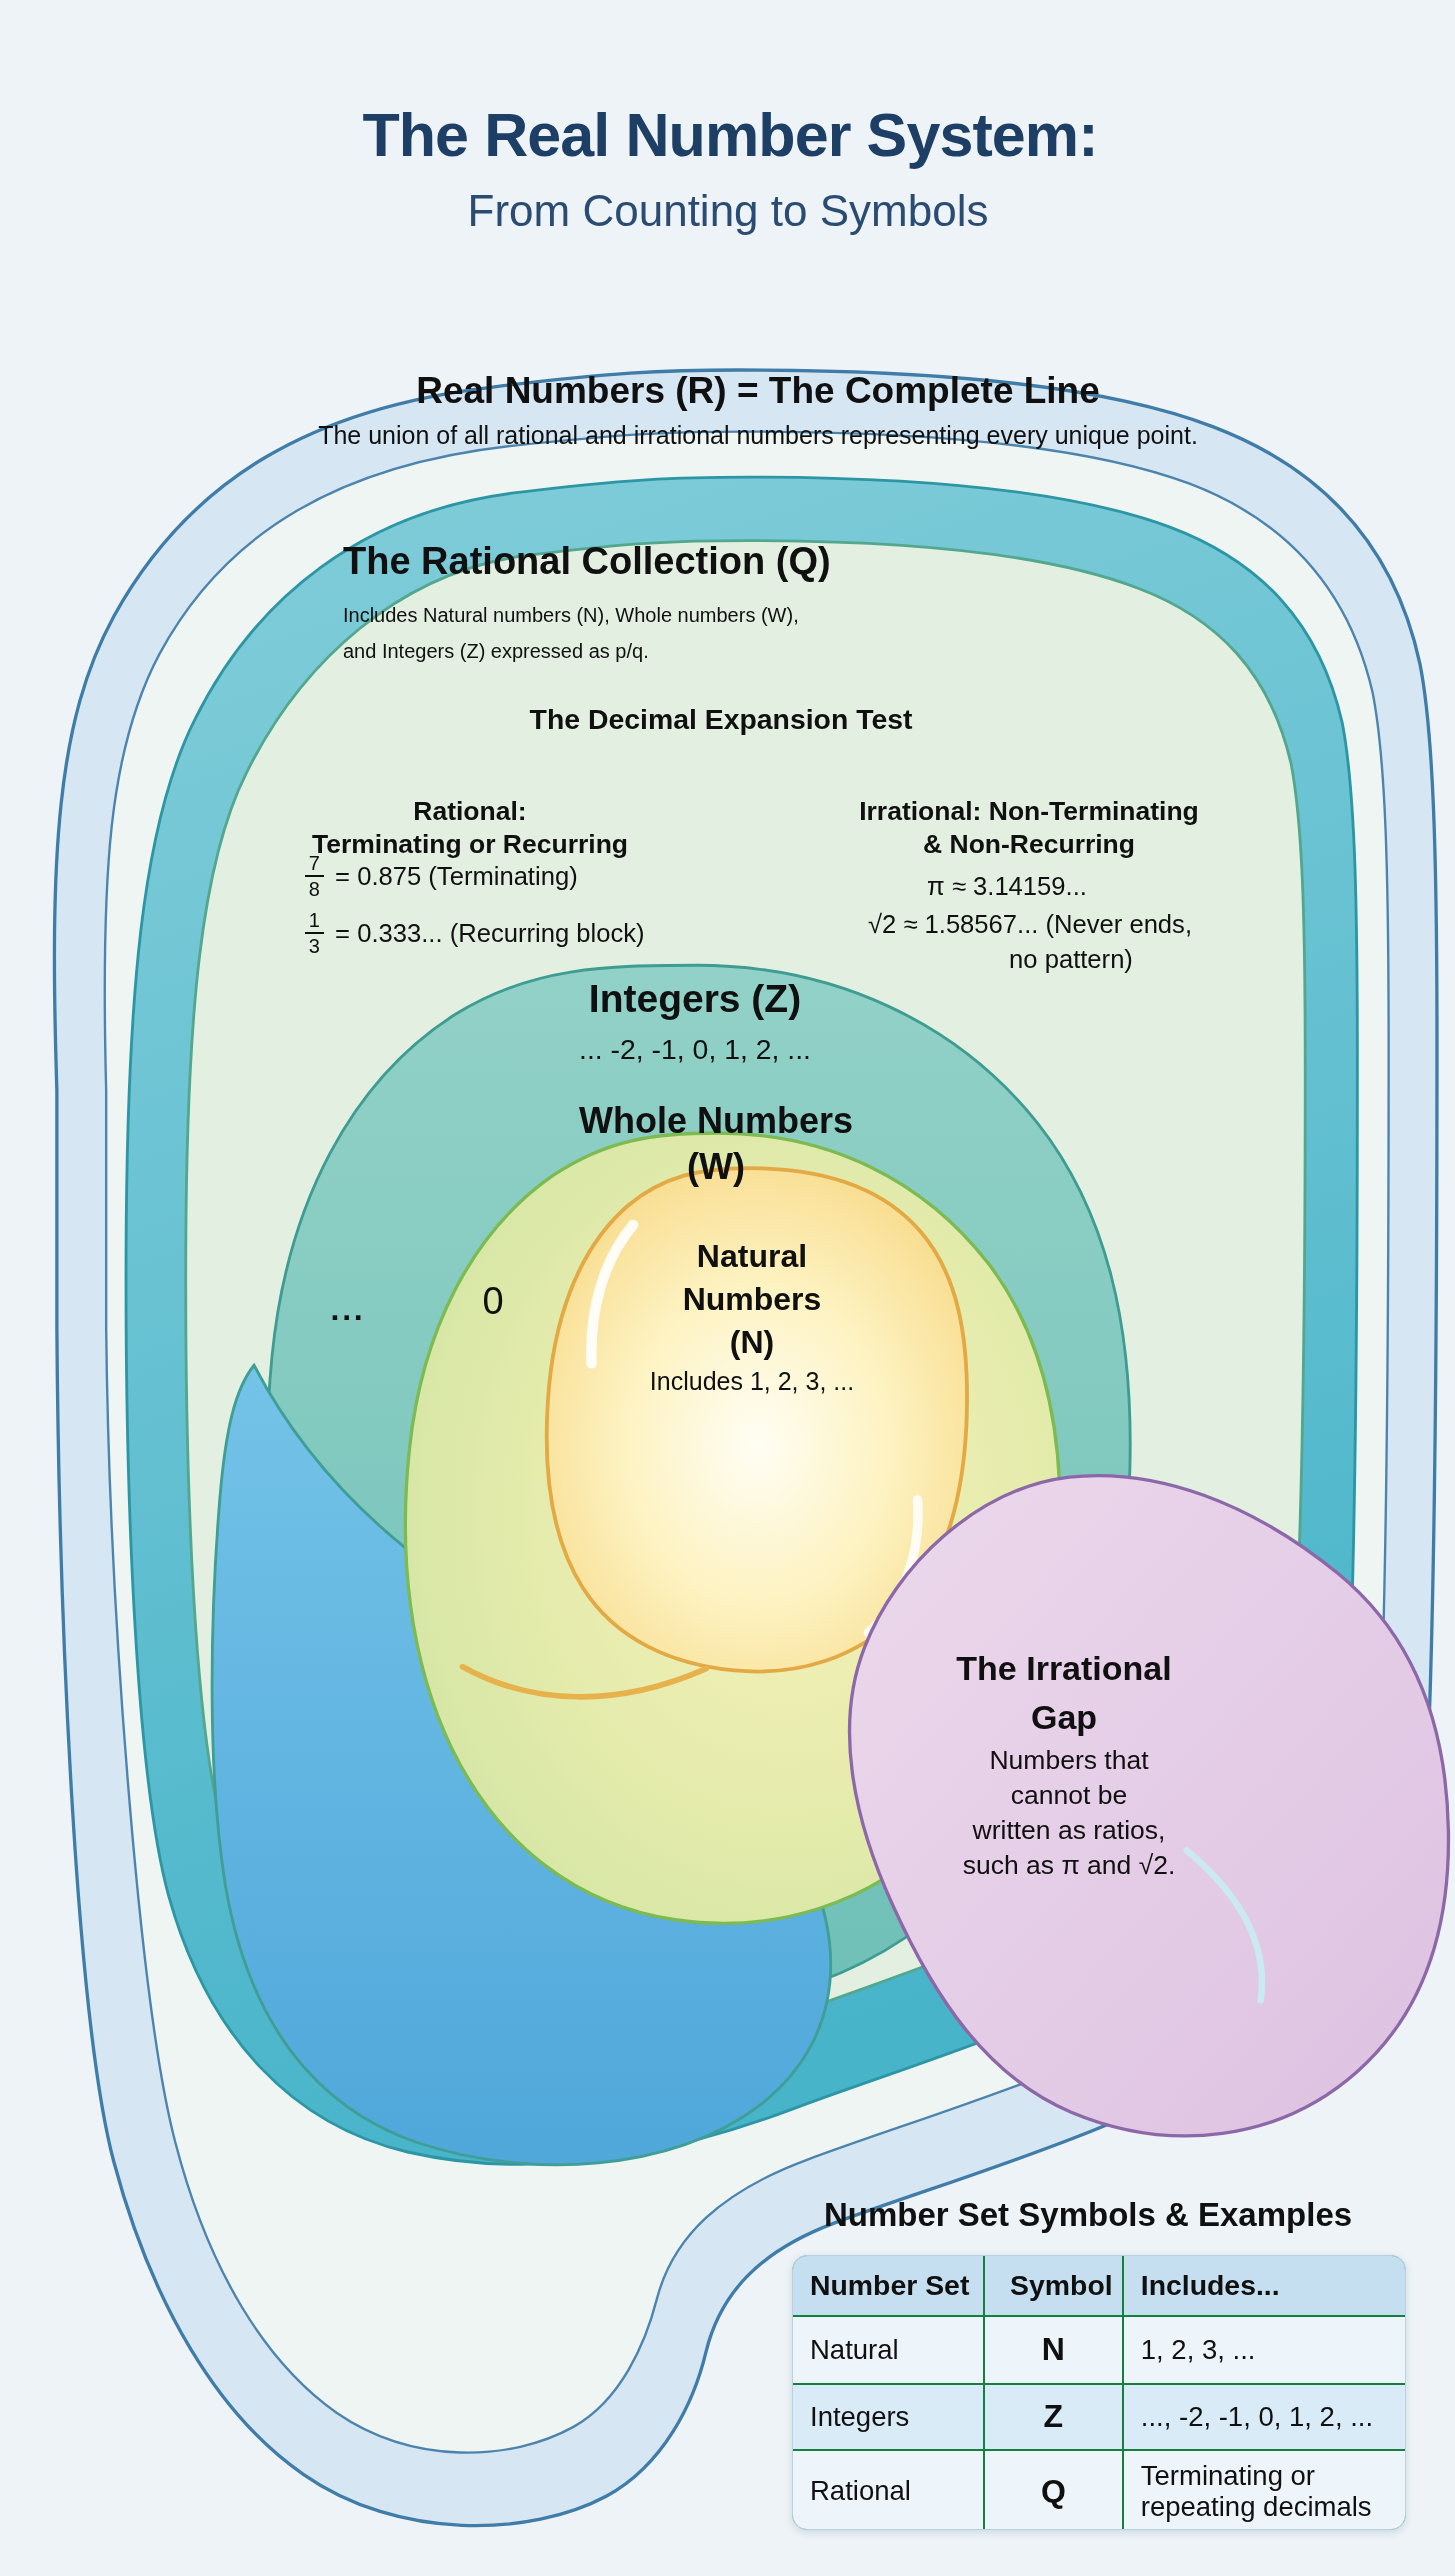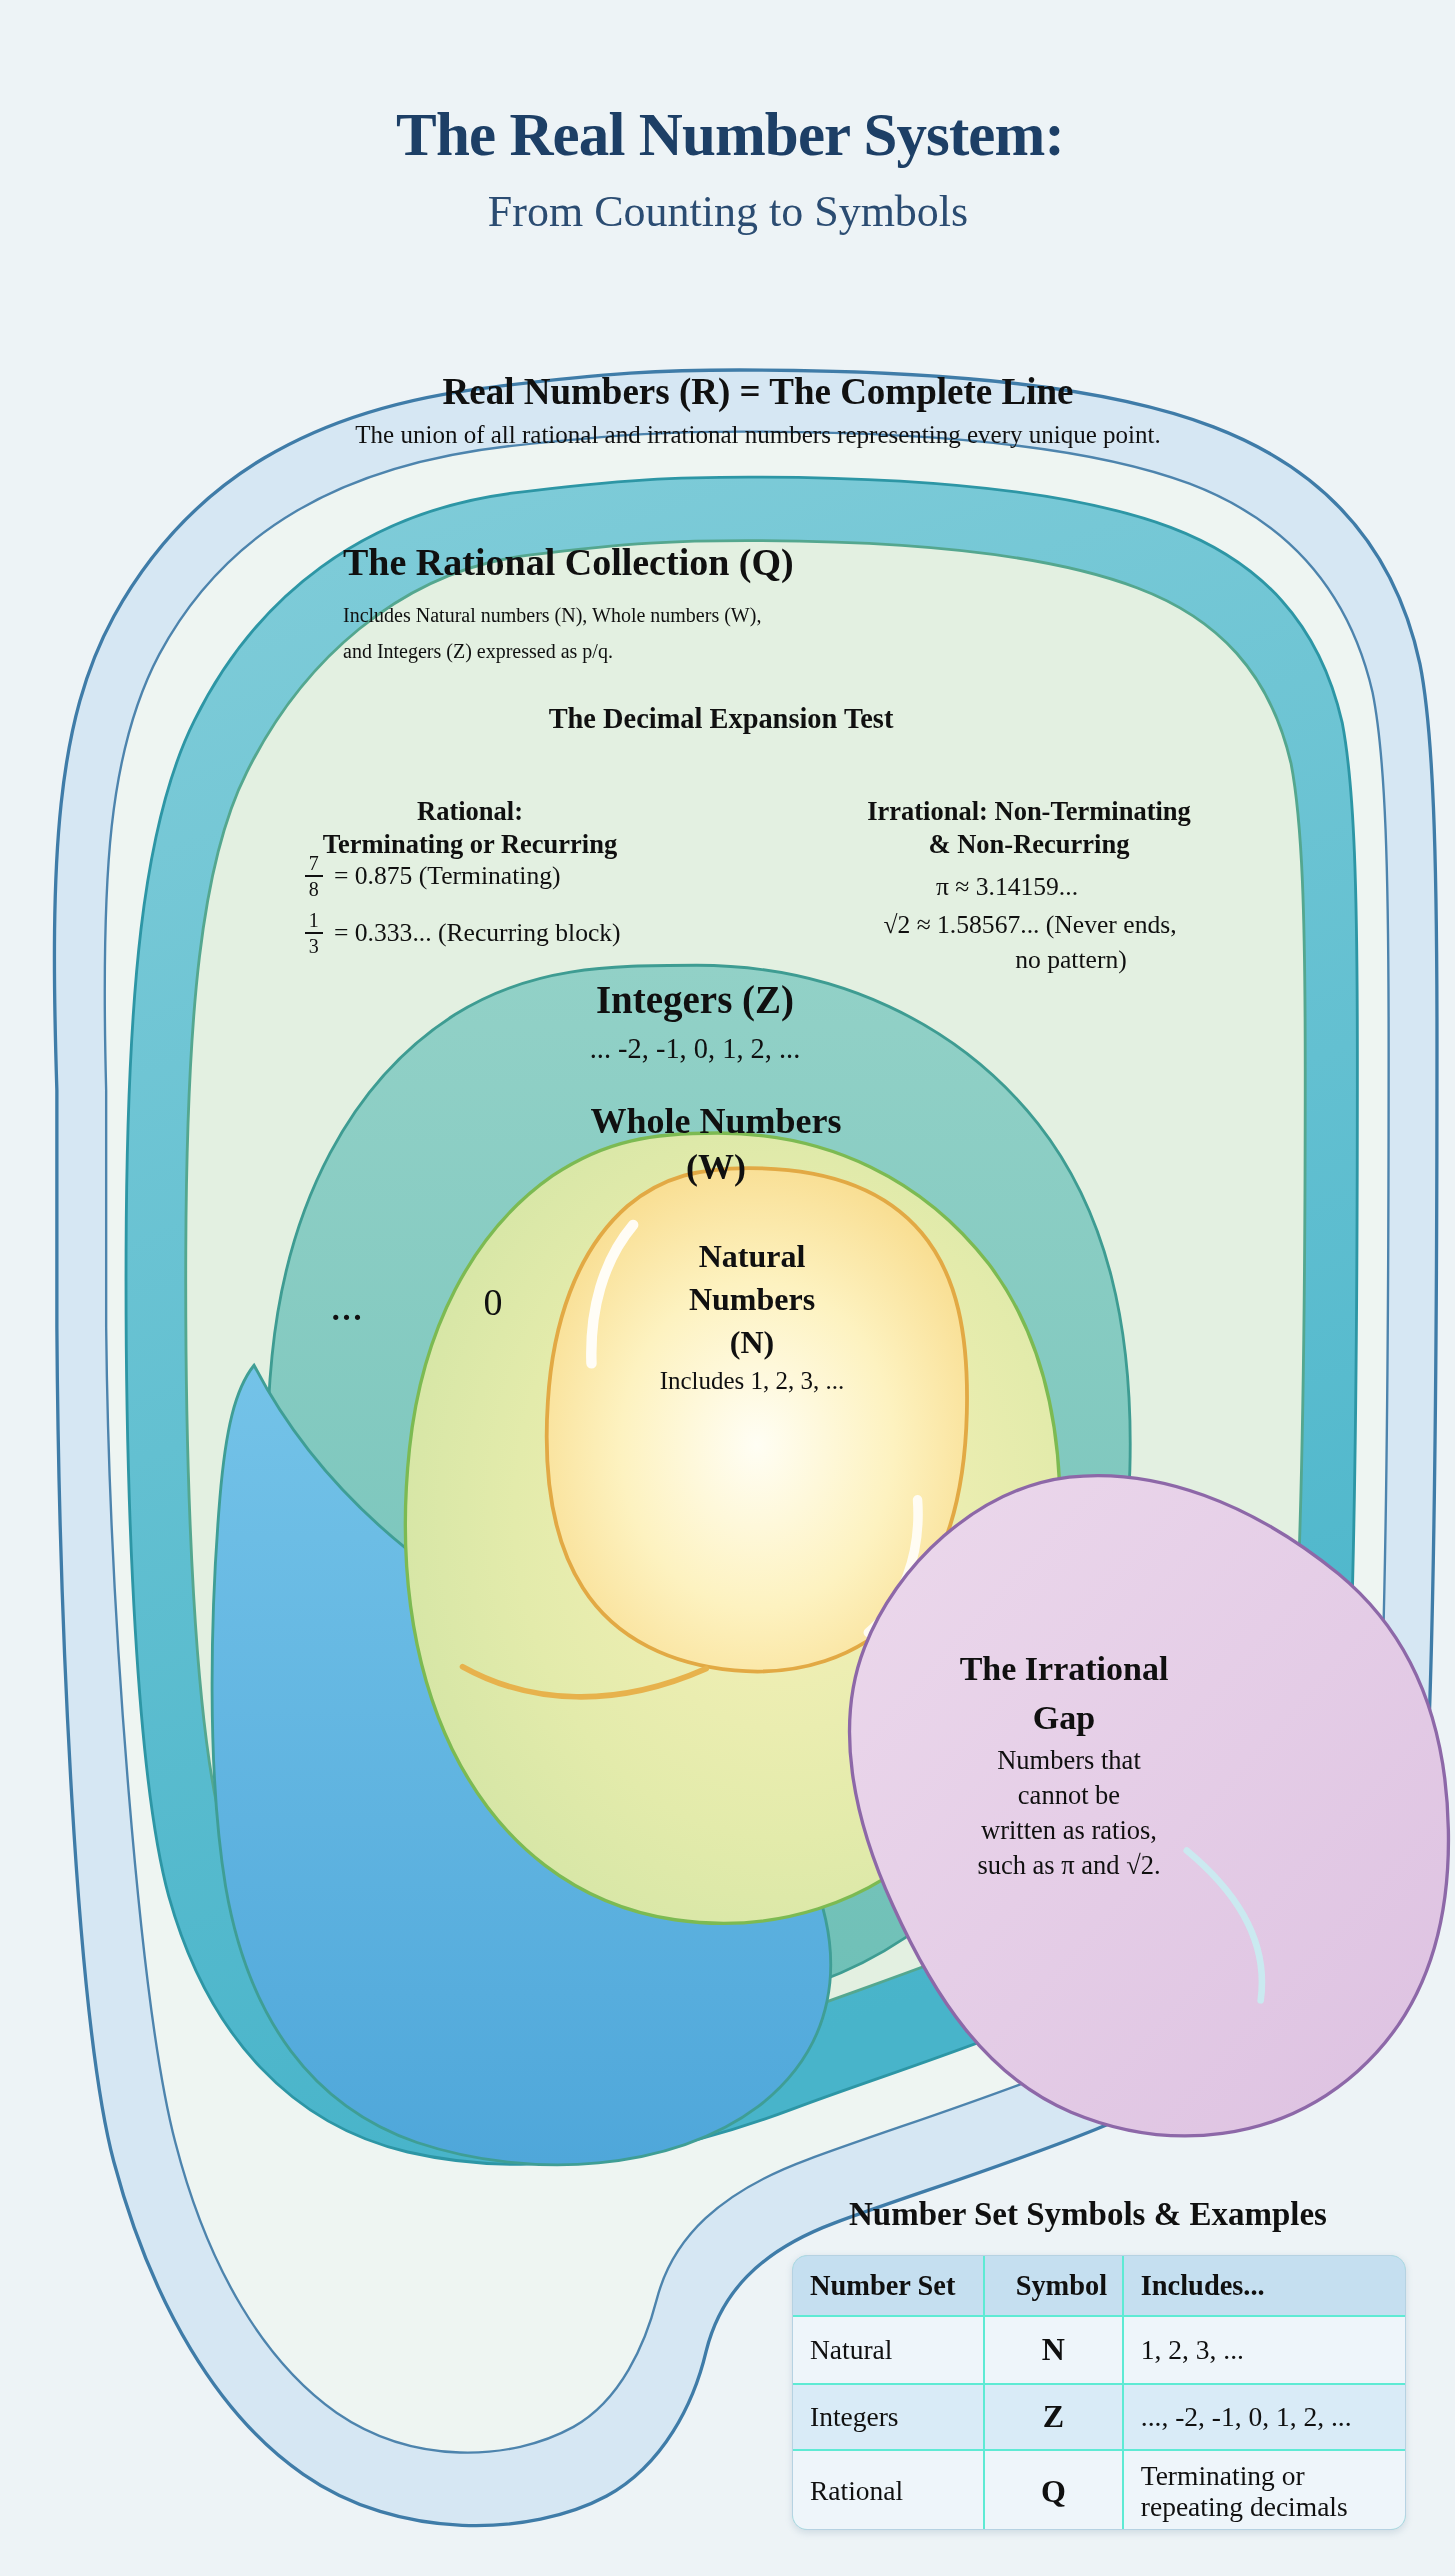--- a/index.html
+++ b/index.html
@@ -1,19 +1,19 @@
 <!DOCTYPE html>
 <html style="font-size:15px"><head>
 <meta charset="utf-8">
 <style>
   html,body{margin:0;padding:0;background:#e7edf1;}
   #canvas{
     position:relative;width:1455px;height:2576px;margin:0 auto;
     background:#edf3f6;overflow:hidden;
-    font-family:Liberation Serif, serif;color:#101010;
+    font-family:Liberation Sans, sans-serif;color:#101010;
   }
   #blobs{position:absolute;left:0;top:0;width:1455px;height:2576px;}
   .txt{position:absolute;white-space:nowrap;}
   .ctr{transform:translateX(-50%);text-align:center;}
   .main-title{font-size:61px;font-weight:800;color:#1d3f66;letter-spacing:-0.9px;}
   .main-sub{font-size:44px;font-weight:400;color:#2b4c72;}
   .rn-title{font-size:37px;font-weight:700;}
   .rn-sub{font-size:25px;}
   .rc-title{font-size:38px;font-weight:700;}
   .rc-sub{font-size:20px;line-height:36px;}
@@ -37,21 +37,21 @@
   .nat-sub{font-size:25px;}
   .ig-title{font-size:34px;font-weight:700;line-height:49px;}
   .ig-title span{display:block;}
   .ig-body{font-size:26.5px;line-height:35px;}
   .ig-body span{display:block;}
   .tbl-title{font-size:33px;font-weight:700;}
   .symbols-table{
     position:absolute;left:792px;top:2255px;width:612px;height:273px;
     display:grid;grid-template-columns:190px 137px 281px;
     grid-template-rows:59px 66px 64px 81px;
-    background:#5eead4;gap:1.9px;border:1.9px solid #b6d2e2;
+    background:#15803d;gap:1.9px;border:1.9px solid #b6d2e2;
     border-radius:15px;overflow:hidden;
     box-shadow:0 2.8px 7.6px rgba(70,110,140,.18);
   }
   .symbols-table .cell{display:flex;align-items:center;padding-left:17px;font-size:27.5px;background:#eef5fa;}
   .symbols-table .head{background:#c5dff0;font-weight:700;font-size:28.4px;}
   .symbols-table .hl{background:#d9ebf7;}
   .symbols-table .sym{justify-content:center;padding-left:0;font-weight:700;font-size:32px;}
   .symbols-table .wrap2{white-space:normal;line-height:31px;padding-right:4px;}
 </style>
 </head>

